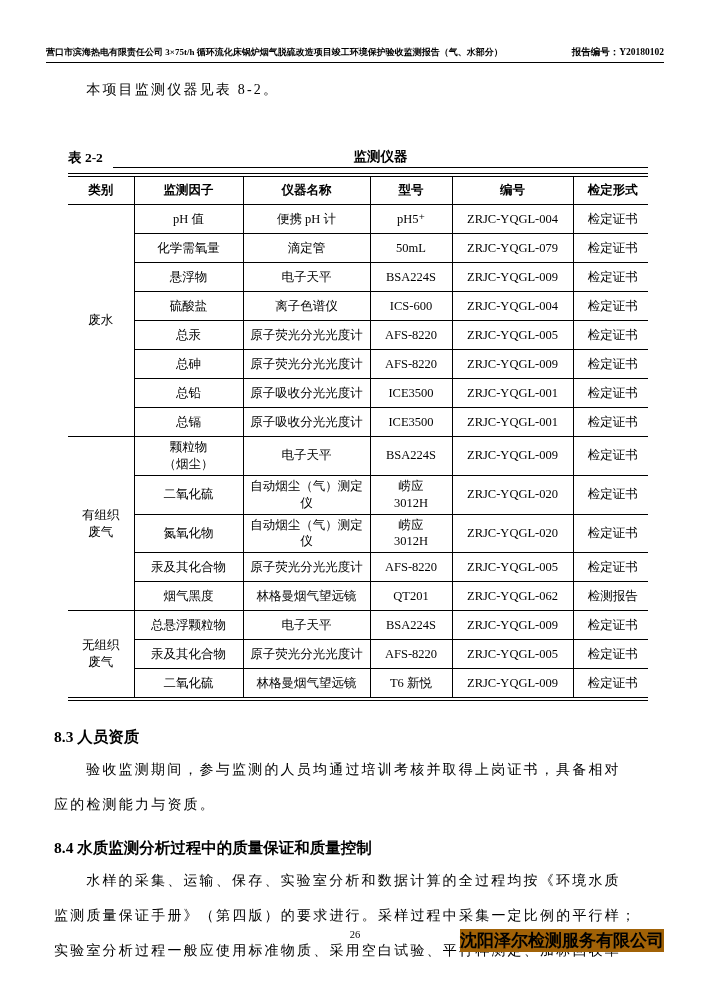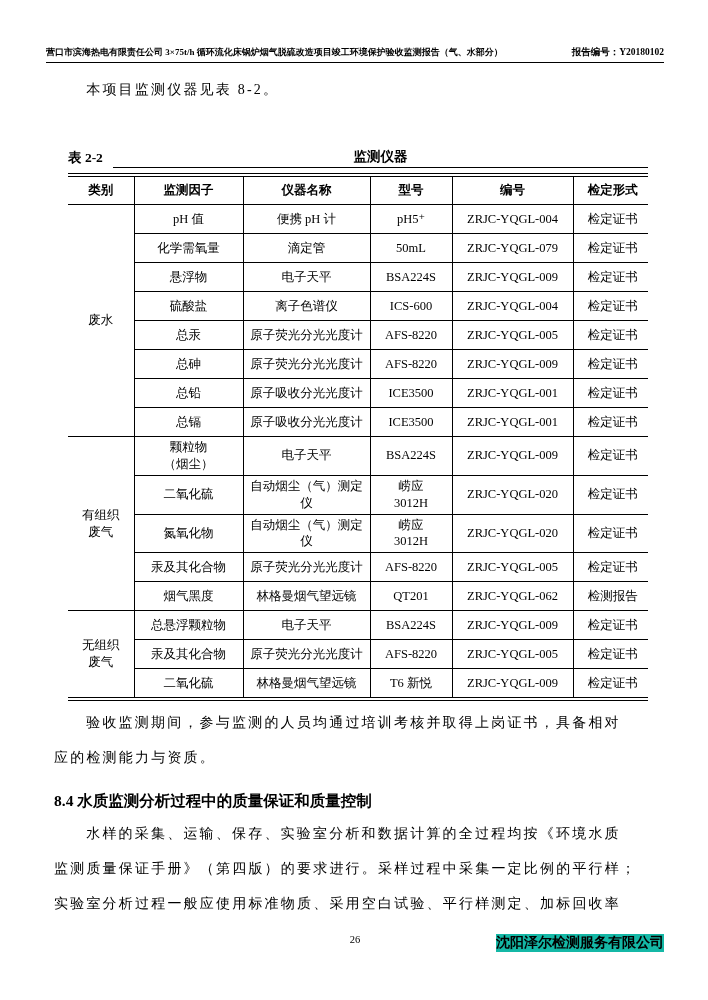--- a/index.html
+++ b/index.html
@@ -76,21 +76,21 @@
   
   .doc-footer{
     position:absolute;left:46px;right:44px;bottom:48px;
     display:flex;align-items:baseline;
   }
   .doc-footer .pageno{
     position:absolute;left:0;right:0;text-align:center;
     font-size:10.5px;
   }
   .doc-footer .company{
-    margin-left:auto;font-size:14px;font-weight:bold;z-index:1;background:#14b8a6;
+    margin-left:auto;font-size:17px;font-weight:bold;z-index:1;background:#a16207;
   }
 </style>
 </head>
 <body>
 
 <div class="page">
 
   <div class="doc-header">
     <span class="htitle">营口市滨海热电有限责任公司 3×75t/h 循环流化床锅炉烟气脱硫改造项目竣工环境保护验收监测报告（气、水部分）</span>
     <span class="hreport">报告编号：Y20180102</span>
@@ -239,20 +239,21 @@
         <tr>
           <td>二氧化硫</td>
           <td>林格曼烟气望远镜</td>
           <td>T6 新悦</td>
           <td>ZRJC-YQGL-009</td>
           <td class="edge-r">检定证书</td>
         </tr>
       </tbody>
   </table>
 
+  <div class="h2" style="margin-top:26px;">8.3 人员资质</div>
   <div class="para">验收监测期间，参与监测的人员均通过培训考核并取得上岗证书，具备相对
 应的检测能力与资质。</div>
 
   <div class="h2" style="margin-top:16px;">8.4 水质监测分析过程中的质量保证和质量控制</div>
   <div class="para">水样的采集、运输、保存、实验室分析和数据计算的全过程均按《环境水质
 监测质量保证手册》（第四版）的要求进行。采样过程中采集一定比例的平行样；
 实验室分析过程一般应使用标准物质、采用空白试验、平行样测定、加标回收率</div>
 
   <div class="doc-footer">
     <span class="pageno">26</span>

